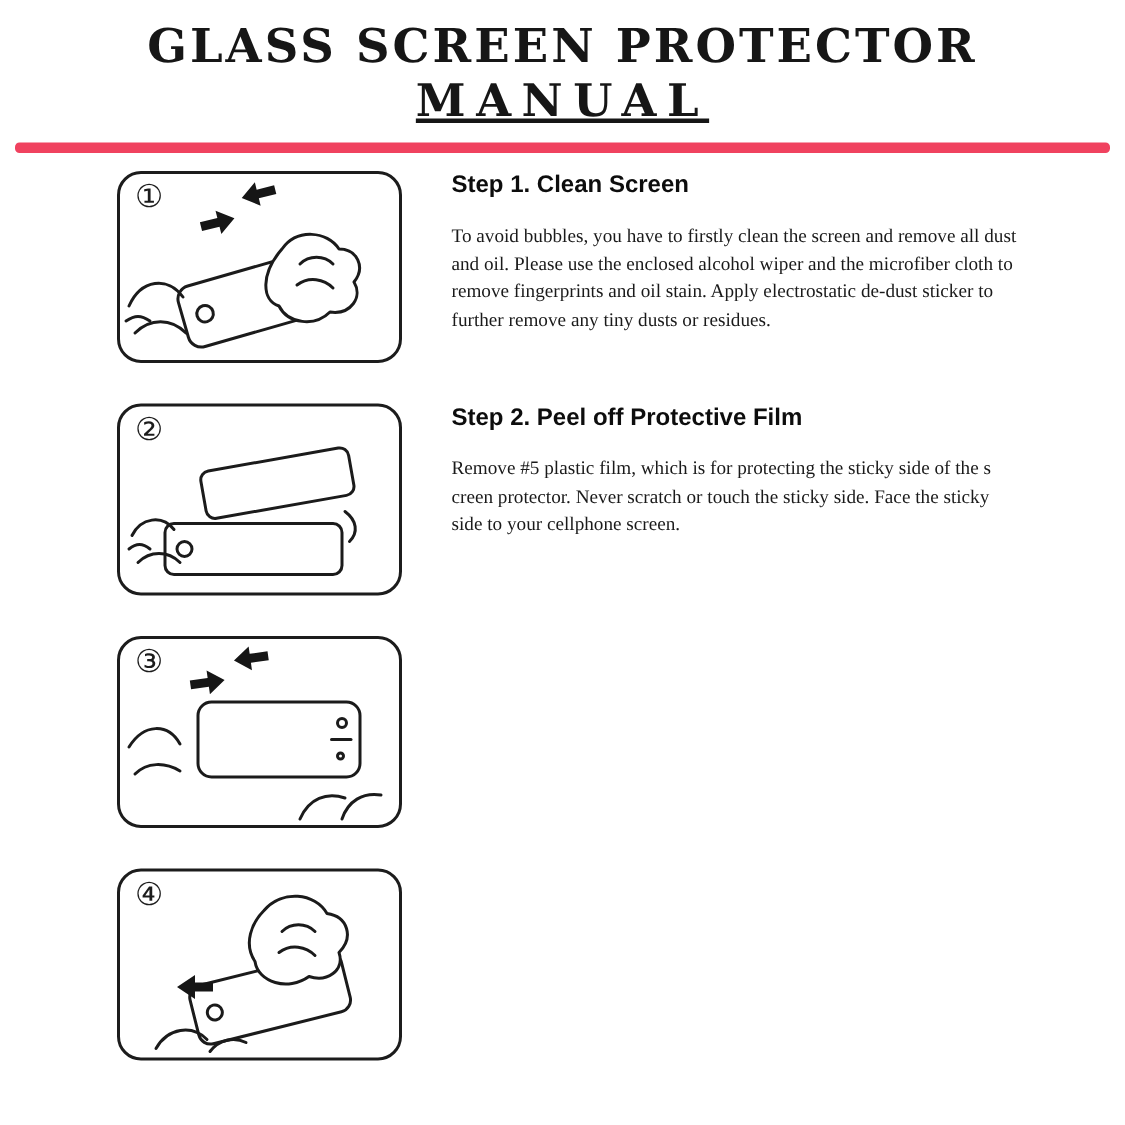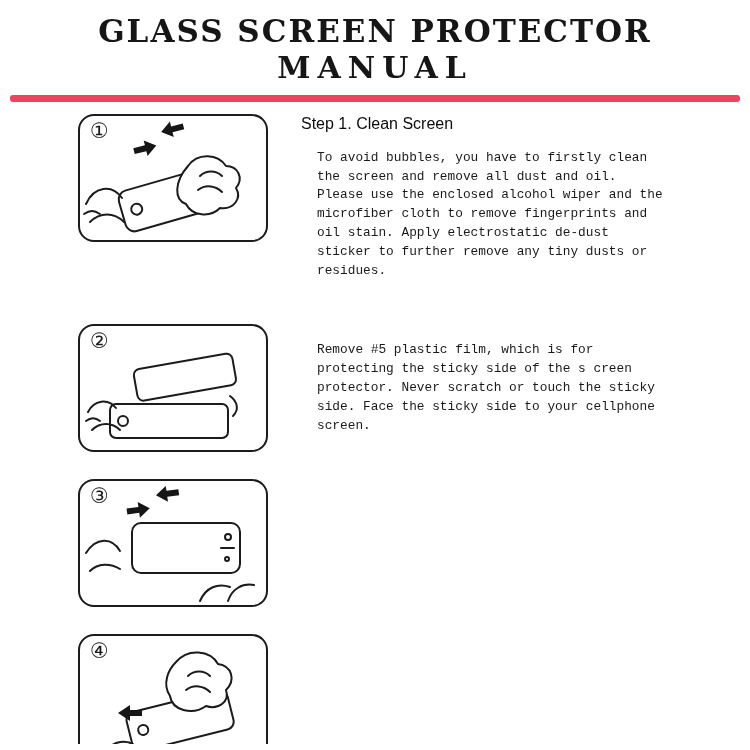--- a/index.html
+++ b/index.html
@@ -7,45 +7,45 @@
     position:relative;width:750px;height:744px;background:#ffffff;overflow:hidden;
     font-family:"Liberation Sans",sans-serif;color:#111;
   }
   .title-block{padding-top:14px;text-align:center;}
   .title-line1{
     font-family:"DejaVu Serif",serif;font-weight:900;font-size:31px;
     letter-spacing:2px;color:#161616;line-height:1.1;
   }
   .title-line2{
     font-family:"DejaVu Serif",serif;font-weight:900;font-size:30px;
-    letter-spacing:7px;color:#161616;line-height:1.15;margin-top:3px;
+    letter-spacing:7px;color:#161616;line-height:1.15;margin-top:3px;text-decoration:underline;
   }
   .accent-bar{
     height:7px;margin:9px 10px 12px 10px;border-radius:3px;background:#f0425f;
   }
   .steps{padding-left:78px;}
   .step-row{display:flex;align-items:flex-start;margin-bottom:27px;}
   .step-row:last-child{margin-bottom:0;}
   .figure{
     position:relative;flex:0 0 auto;width:190px;height:128px;
     border:2px solid #1c1c1c;border-radius:16px;background:#fff;box-sizing:border-box;
   }
   .badge{
     position:absolute;top:5px;left:10px;font-size:21px;line-height:1;color:#1c1c1c;
     font-family:"DejaVu Sans",sans-serif;
   }
   .figure svg{position:absolute;left:0;top:0;width:100%;height:100%;}
   .step-text{margin-left:33px;width:378px;padding-top:1px;}
   .step-heading{
-    margin:0 0 15px 0;font-size:16px;font-weight:normal;color:#0d0d0d;
+    margin:0 0 15px 0;font-size:16px;font-weight:bold;color:#0d0d0d;
     font-family:"Liberation Sans",sans-serif;
   }
   .step-body{
-    margin:16px;font-size:12.8px;line-height:1.48;color:#1a1a1a;
-    font-family:Liberation Mono, monospace;
+    margin:0;font-size:12.8px;line-height:1.48;color:#1a1a1a;
+    font-family:Liberation Serif, serif;
   }
   .ink{stroke:#1b1b1b;stroke-width:2;fill:none;stroke-linecap:round;stroke-linejoin:round;}
   .fillink{fill:#161616;stroke:none;}
   .paper{fill:#ffffff;}
 </style>
 </head>
 <body>
 
 <div class="page">
 
@@ -103,20 +103,21 @@
             <circle cx="43" cy="95" r="5"></circle>
           </g>
           <g class="ink">
             <path d="M8,86 c6,-12 20,-14 28,-4"></path>
             <path d="M12,104 c8,-8 20,-8 28,0"></path>
             <path d="M6,95 c5,-4 9,-4 14,0"></path>
           </g>
         </svg>
       </div>
       <div class="step-text">
+        <h3 class="step-heading">Step 2. Peel off Protective Film</h3>
         <p class="step-body">Remove #5 plastic film, which is for protecting the sticky side of the s creen protector. Never scratch or touch the sticky side. Face the sticky side to your cellphone screen.</p>
       </div>
     </div>
 
     <div class="step-row">
       <div class="figure">
         <span class="badge">③</span>
         <svg viewBox="0 0 186 124">
           <g>
             <g transform="rotate(-8 72 22)">

